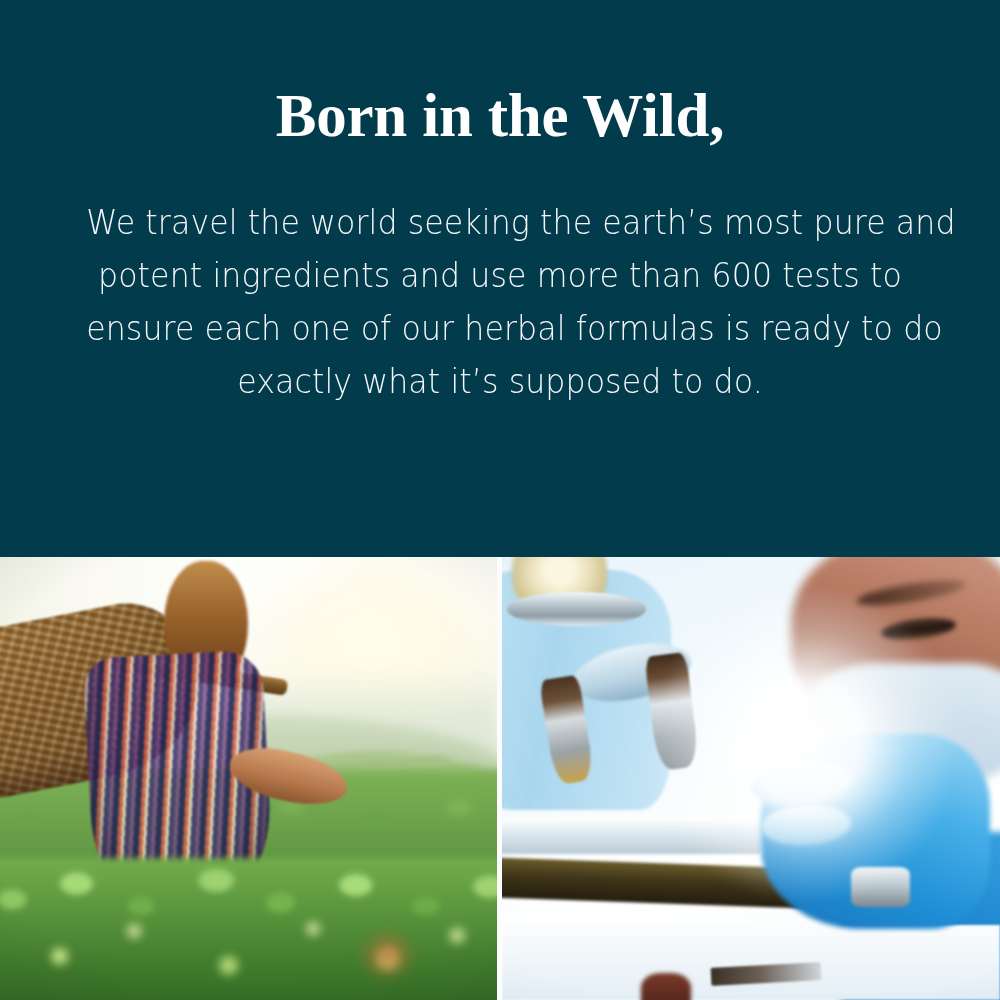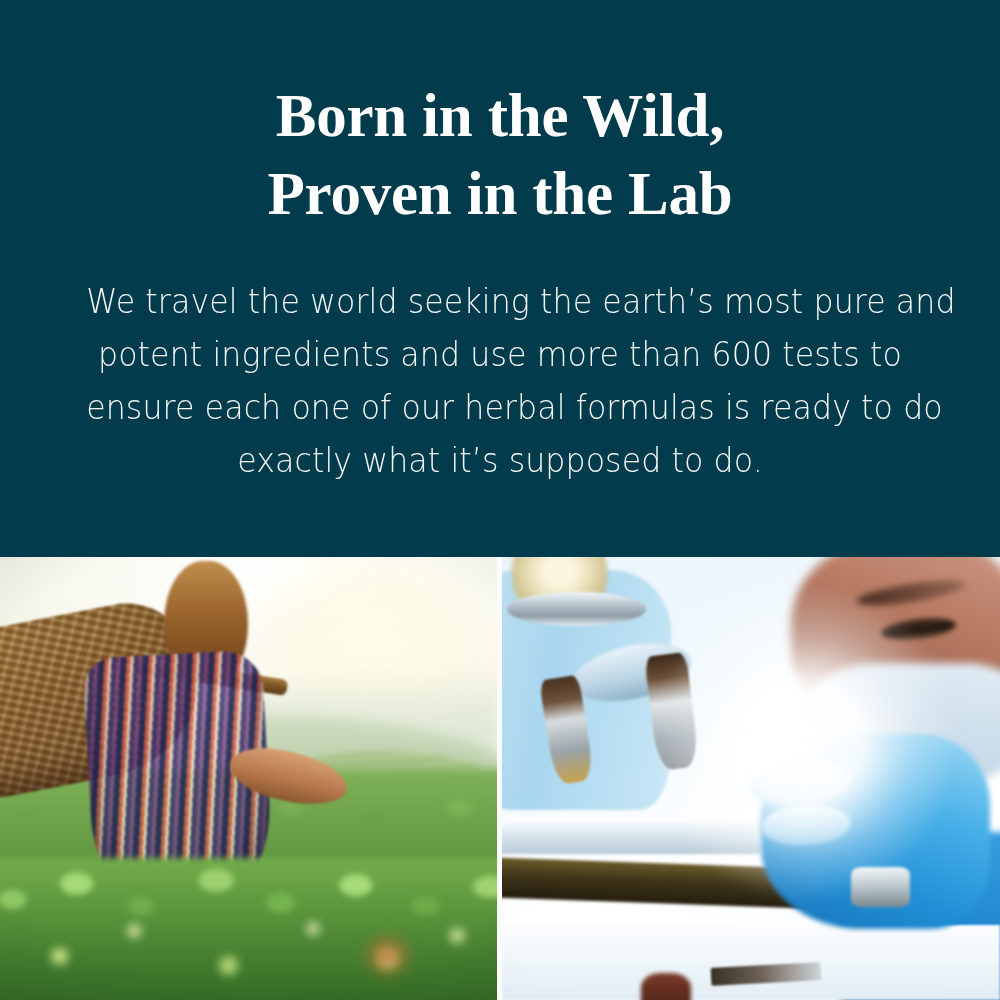--- a/index.html
+++ b/index.html
@@ -350,21 +350,20 @@
 </style>
 </head>
 <body>
 
 <div class="banner">
 
   <section class="text-panel">
 
     <h1 class="headline">
       <span class="hl-line hl-line-1">Born in the Wild,</span>
-      <span class="hl-line hl-line-2">Proven in the Lab</span>
     </h1>
 
     <p class="subcopy">
       <span class="sc-line">We travel the world seeking the earth’s most pure and</span>
       <span class="sc-line">potent ingredients and use more than 600 tests to</span>
       <span class="sc-line">ensure each one of our herbal formulas is ready to do</span>
       <span class="sc-line">exactly what it’s supposed to do.</span>
     </p>
 
   </section>

